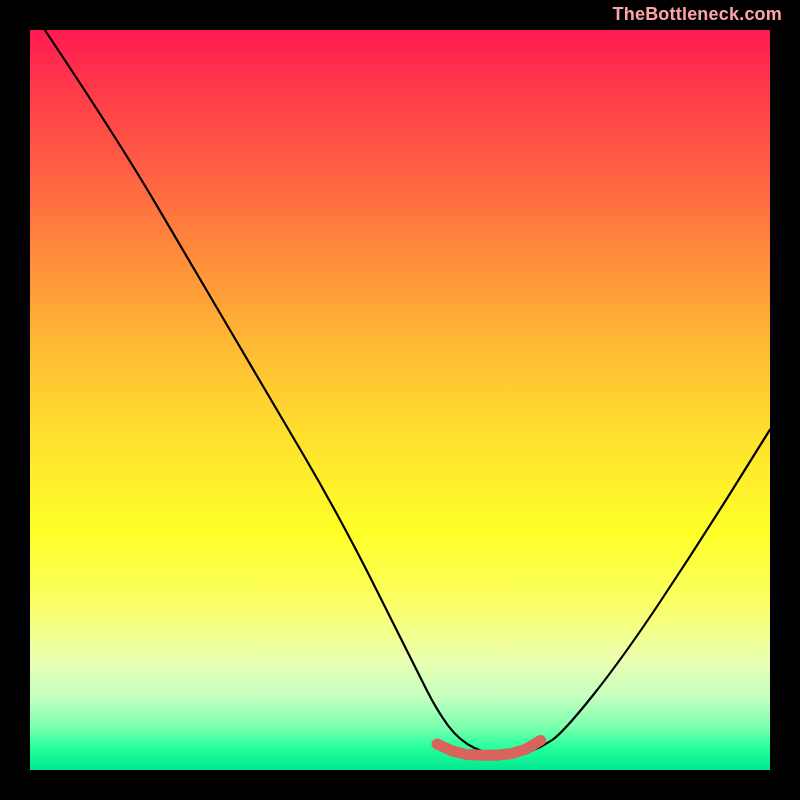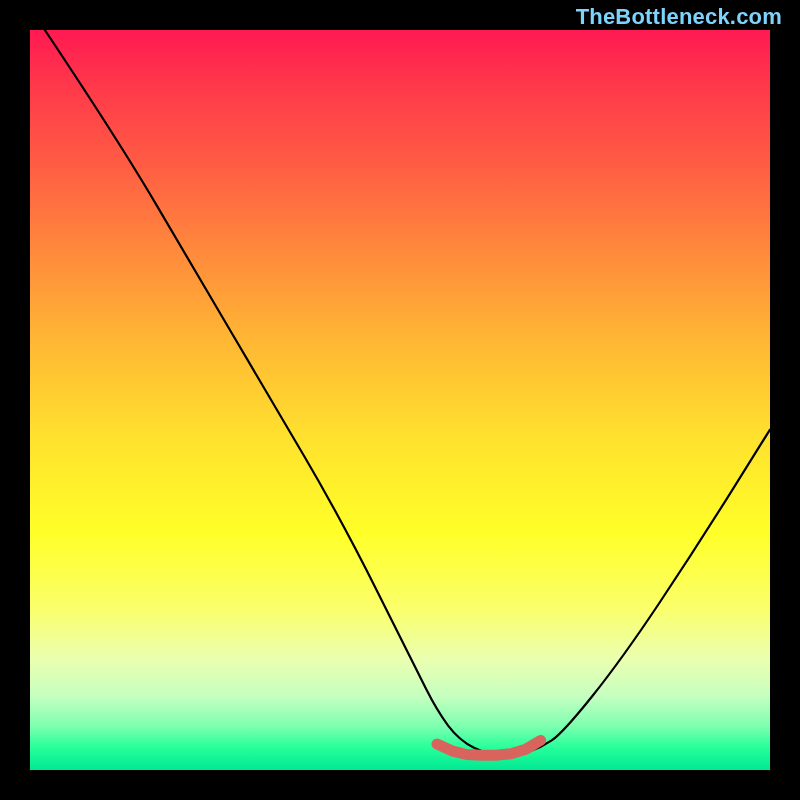--- a/index.html
+++ b/index.html
@@ -8,23 +8,23 @@
     position: relative;
     width: 800px;
     height: 800px;
     background: #000;
   }
   .watermark {
     position: absolute;
     top: 4px;
     right: 18px;
     font-family: Arial, Helvetica, sans-serif;
-    font-size: 22px;
+    font-size: 18px;
     font-weight: bold;
-    color: #7dd3fc;
+    color: #fca5a5;
     letter-spacing: 0.2px;
   }
   .plot-area {
     position: absolute;
     left: 30px;
     top: 30px;
     width: 740px;
     height: 740px;
     overflow: hidden;
   }

